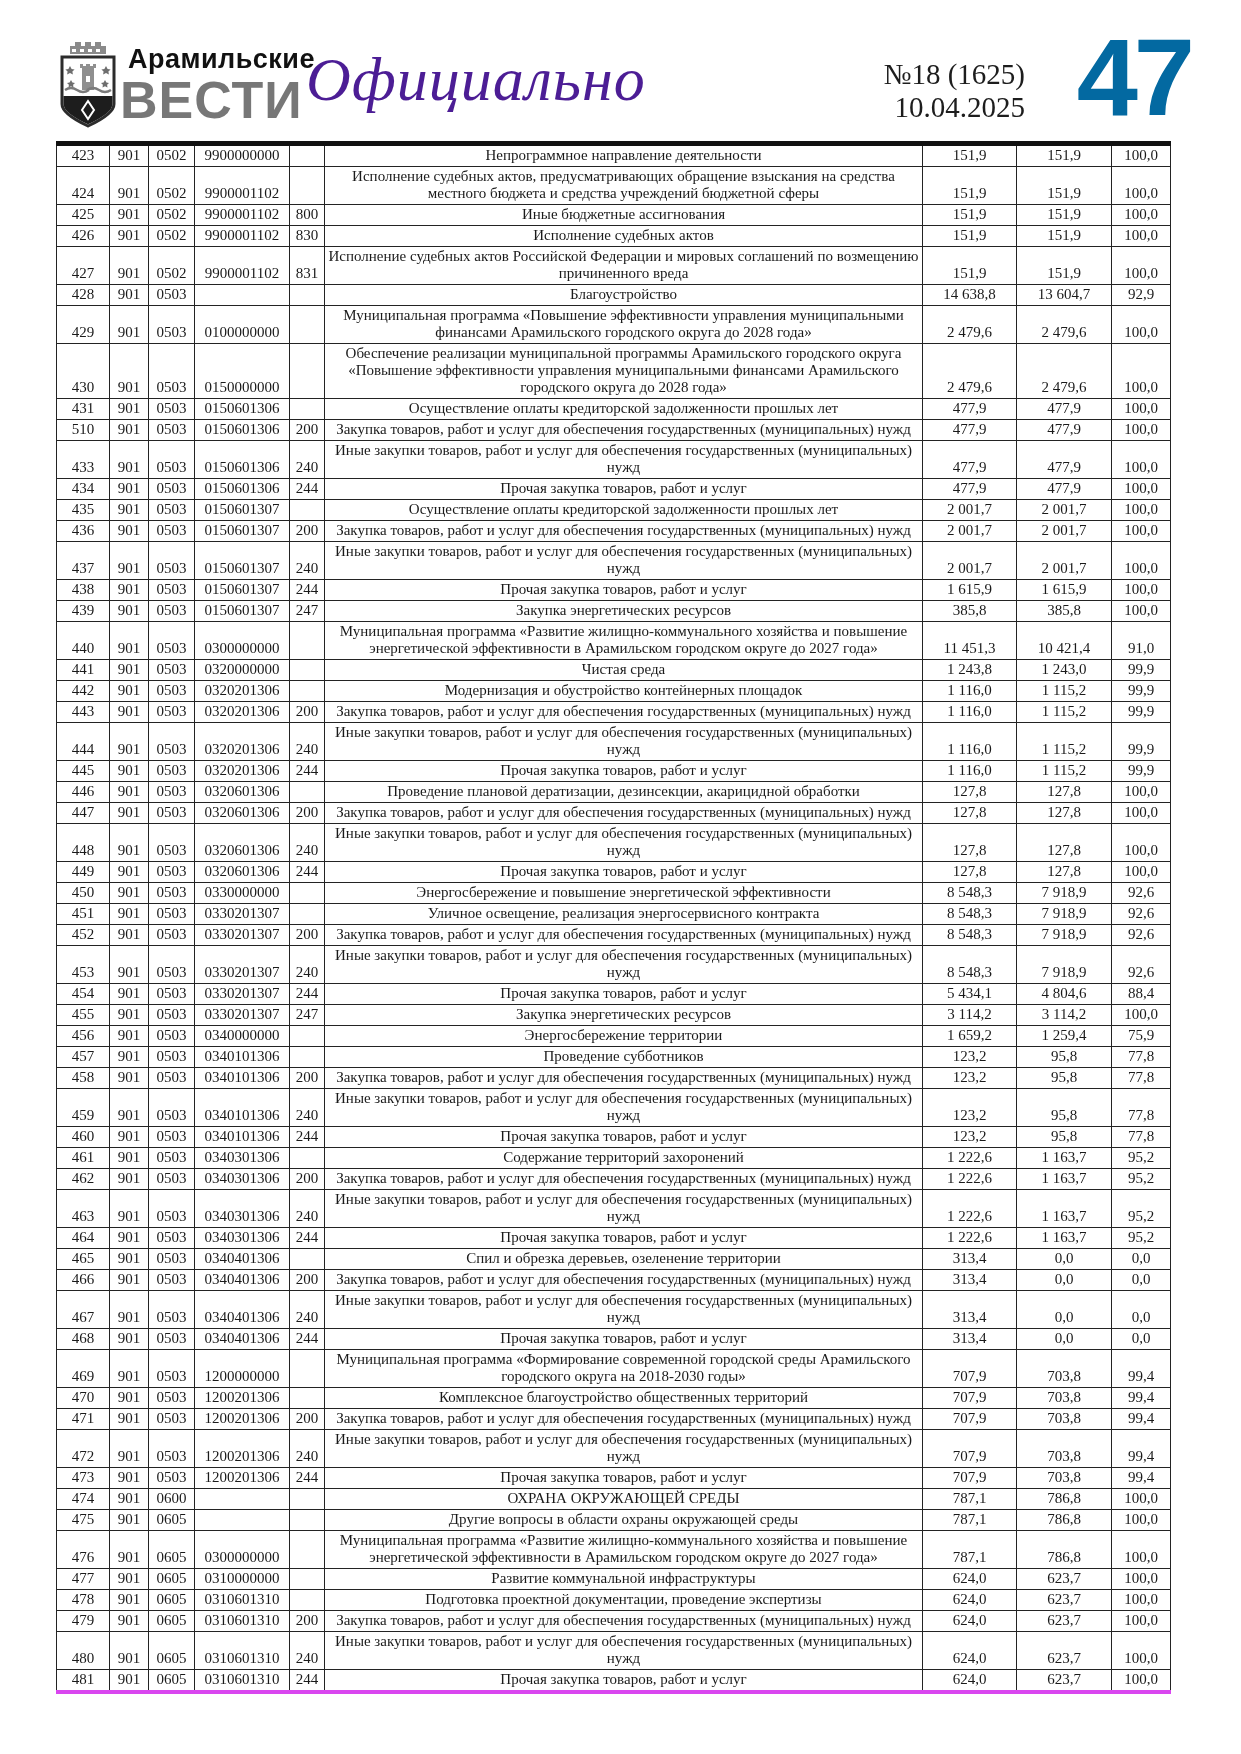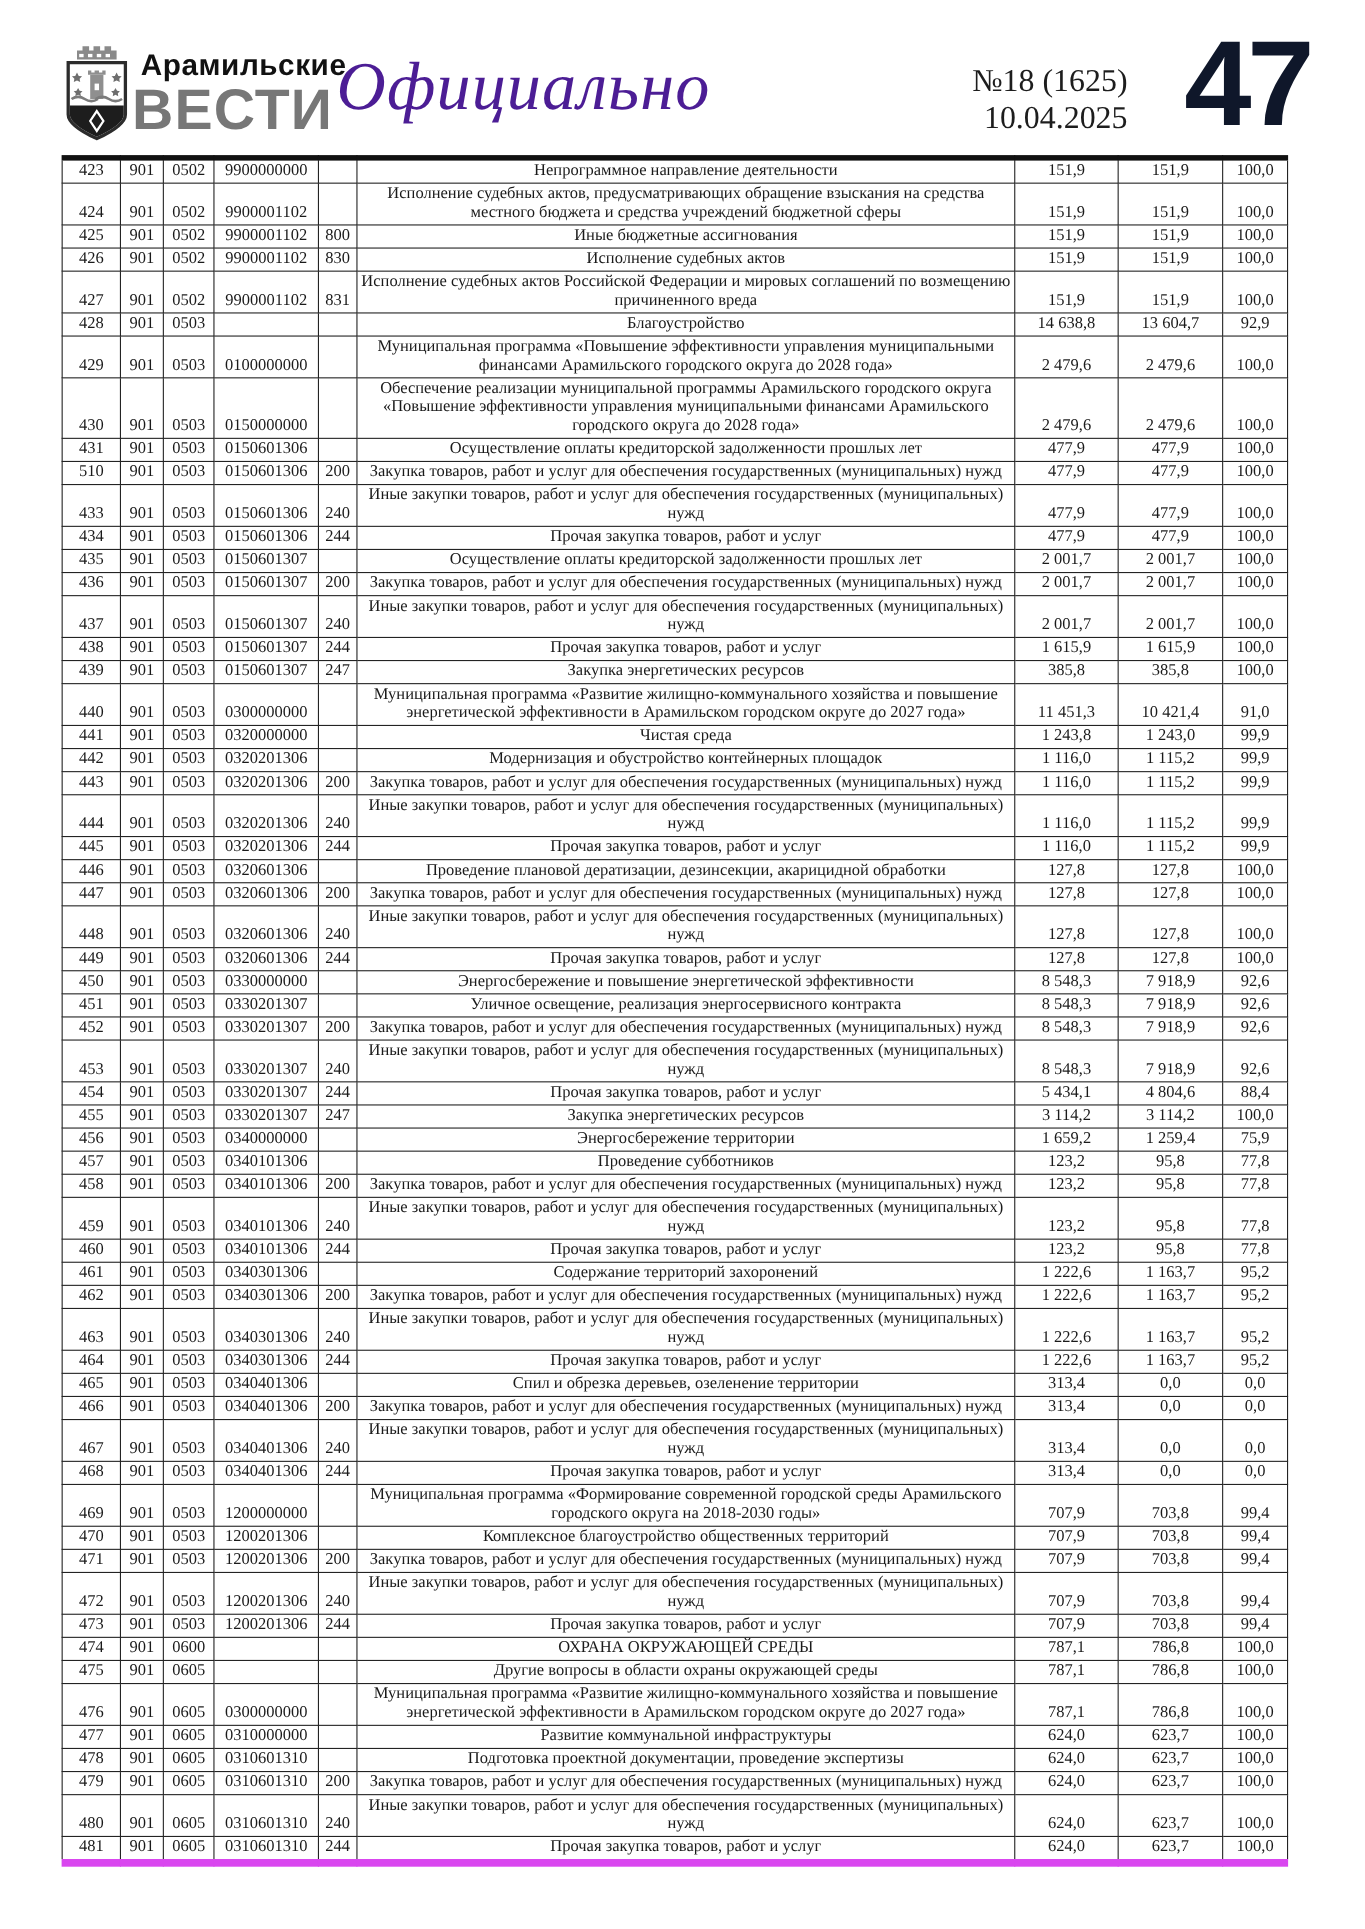--- a/index.html
+++ b/index.html
@@ -19,29 +19,29 @@
   .section-title{
     position:absolute;left:250px;top:8px;
     font-family:"Liberation Serif",serif;font-style:italic;
     font-size:62px;color:#4c1d95;letter-spacing:1px;white-space:nowrap;
   }
   .issue-block{position:absolute;right:160px;top:22px;text-align:right;
     font-size:29px;line-height:33px;color:#1d1d1d;}
   .page-number{
     position:absolute;right:-6px;top:-14px;
     font-family:"Liberation Sans",sans-serif;font-weight:900;
-    font-size:110px;line-height:1;color:#0f172a;letter-spacing:-4px;
+    font-size:110px;line-height:1;color:#0369a1;letter-spacing:-4px;
   }
 
   
   .rule-wrap{margin-top:4px;}
   table.budget{
     border-collapse:collapse;table-layout:fixed;width:1093px;
     font-size:15px;line-height:17px;
-    border-top:5px solid #111;border-bottom:7px solid #d946ef;
+    border-top:5px solid #111;border-bottom:4px solid #d946ef;
   }
   table.budget td{
     border:1px solid #232323;
     vertical-align:bottom;
     padding:1px 2px 2px 2px;
     overflow:hidden;
   }
   td.c-num{width:48px;text-align:center;}
   td.c-grbs{width:34px;text-align:center;}
   td.c-sec{width:41px;text-align:center;}

